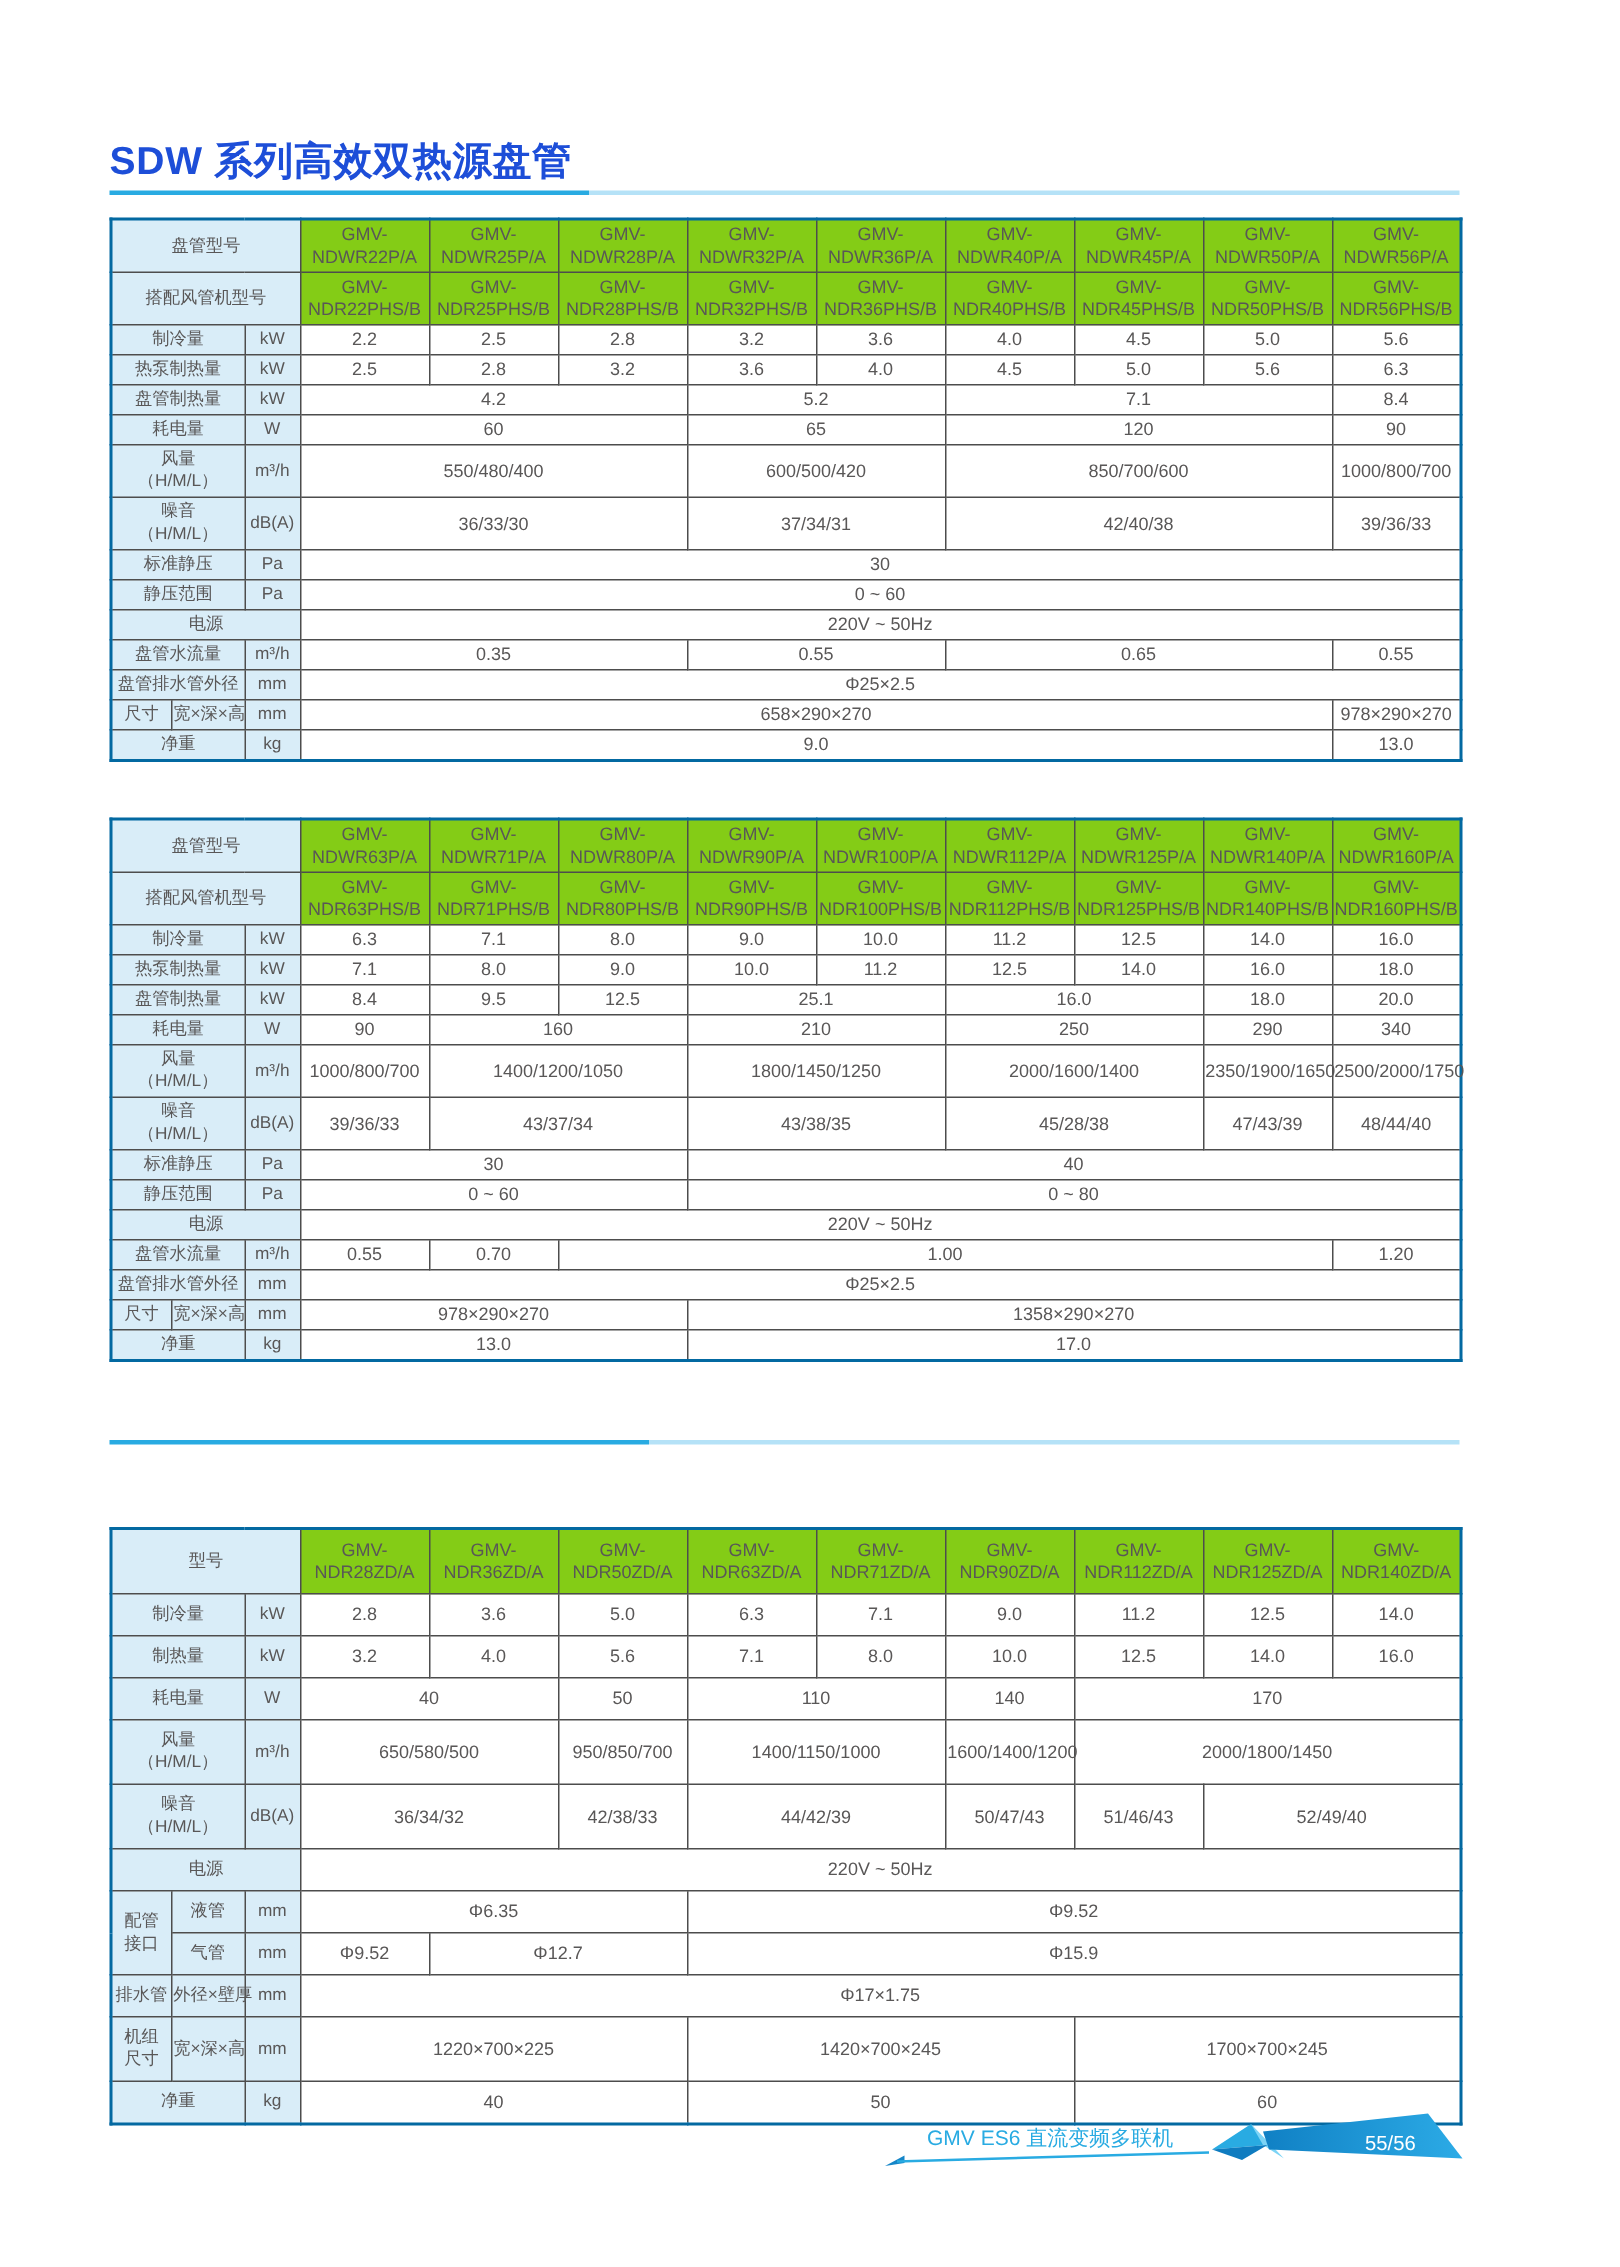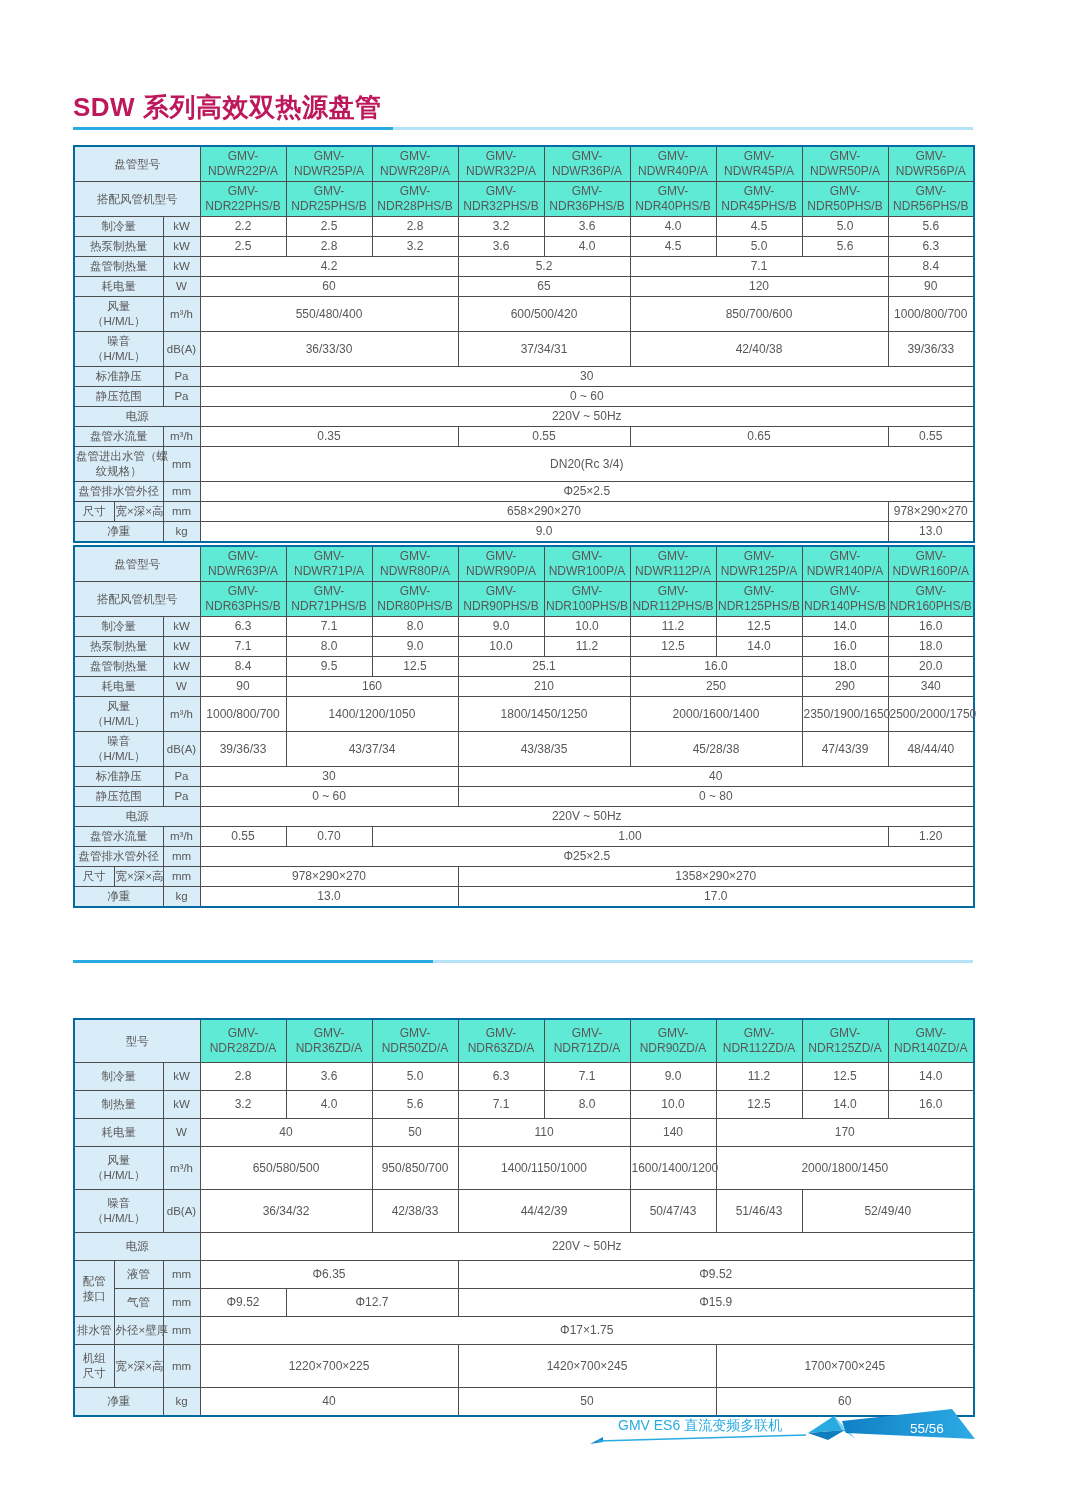--- a/index.html
+++ b/index.html
@@ -3,37 +3,37 @@
 <meta charset="utf-8">
 <style>
   html,body{margin:0;padding:0;background:#ffffff;}
   body{
     width:1080px;height:1511px;position:relative;
     font-family:"Liberation Sans","DejaVu Sans",sans-serif;
     color:#595757;
   }
   .section-title{position:absolute;left:73px;width:900px;}
   .section-title h2{
-    margin:0;font-size:26px;font-weight:600;color:#be185d;
+    margin:0;font-size:26px;font-weight:600;color:#1d4ed8;
     letter-spacing:0.5px;line-height:30px;white-space:pre;
   }
   .title-underline{height:3px;margin-top:5px;width:900px;}
   #sec1 .title-underline{background:linear-gradient(to right,#29abe2 0 320px,#b5e2f7 320px 100%);}
   #sec2 .title-underline{background:linear-gradient(to right,#29abe2 0 360px,#b5e2f7 360px 100%);}
 
   table.spec{
     position:absolute;left:73px;border-collapse:collapse;table-layout:fixed;
     width:900px;border:2px solid #0369a1;
   }
   table.spec td{
     border:1px solid #4d4d4d;text-align:center;vertical-align:middle;
     white-space:pre;overflow:visible;padding:2px 1px;line-height:15px;
   }
   td.lab{background:#d9edf8;font-size:11.5px;line-height:14px;}
-  td.mh{background:#5eead4;font-size:12px;line-height:15px;}
+  td.mh{background:#84cc16;font-size:12px;line-height:15px;}
   td.val{background:#ffffff;font-size:12px;}
   #tbl1{top:145px;}
   #tbl2{top:545px;}
   #tbl3{top:1018px;}
   #tbl3 td{padding:6px 1px;}
   #sec1{top:92px;}
   #sec2{top:955px;}
   .c-la{width:40px;}
   .c-lb{width:49px;}
   .c-u{width:37px;}
@@ -181,26 +181,20 @@
         <td colspan="3" class="lab">电源</td>
         <td colspan="9" class="val">220V ~ 50Hz</td>
       </tr>
       <tr>
         <td colspan="2" class="lab">盘管水流量</td>
         <td class="lab">m³/h</td>
         <td colspan="3" class="val">0.35</td>
         <td colspan="2" class="val">0.55</td>
         <td colspan="3" class="val">0.65</td>
         <td class="val">0.55</td>
-      </tr>
-      <tr>
-        <td colspan="2" class="lab">盘管进出水管（螺
-纹规格）</td>
-        <td class="lab">mm</td>
-        <td colspan="9" class="val">DN20(Rc 3/4)</td>
       </tr>
       <tr>
         <td colspan="2" class="lab">盘管排水管外径</td>
         <td class="lab">mm</td>
         <td colspan="9" class="val">Φ25×2.5</td>
       </tr>
       <tr>
         <td class="lab">尺寸</td>
         <td class="lab">宽×深×高</td>
         <td class="lab">mm</td>

